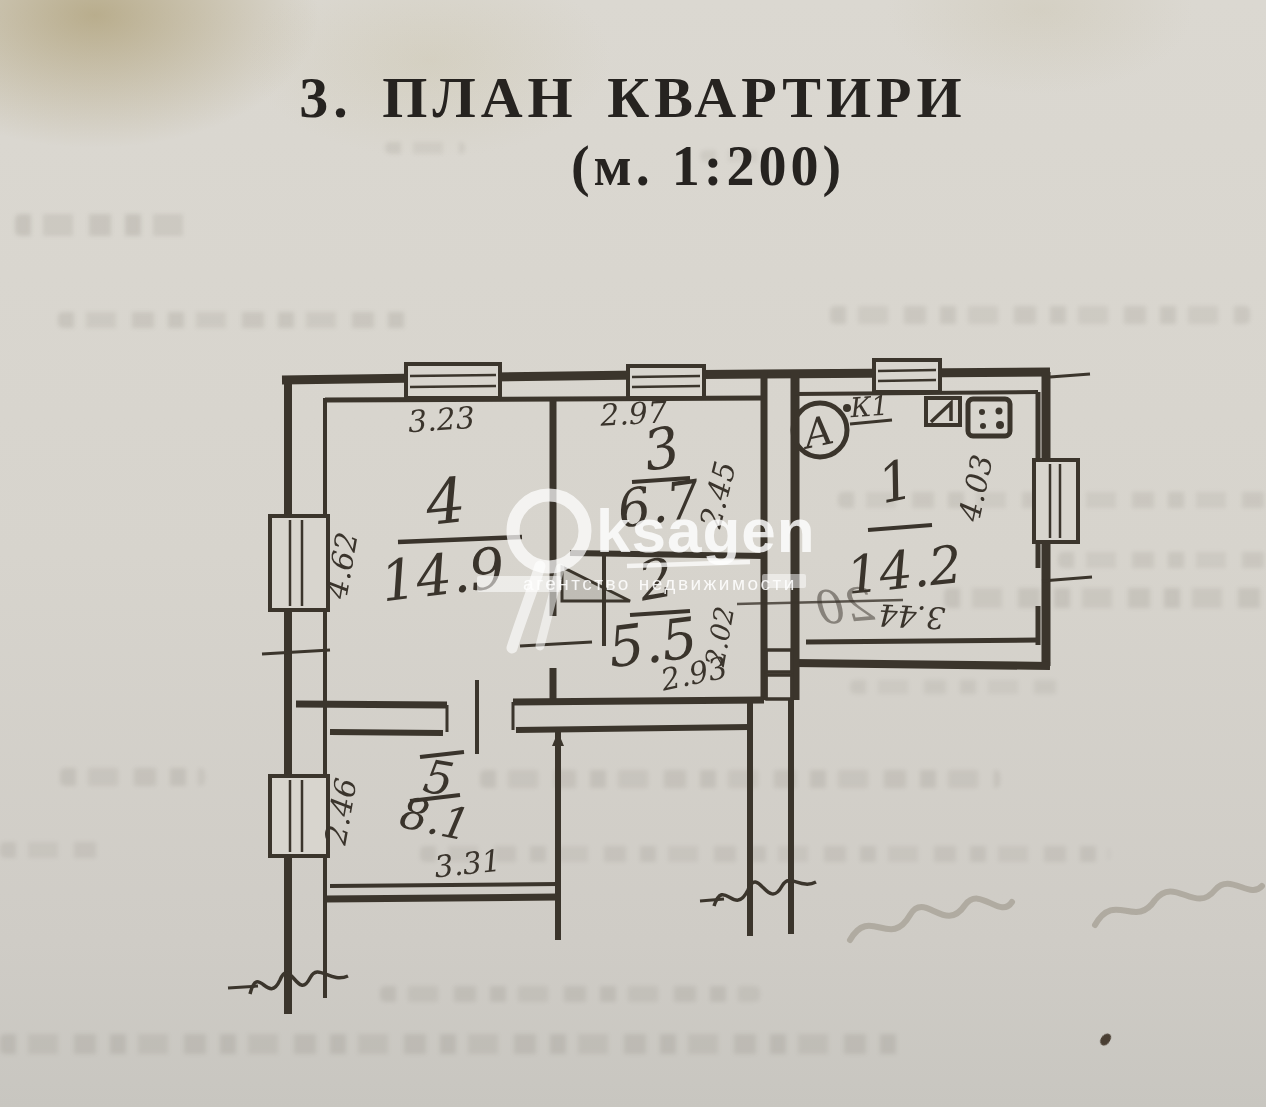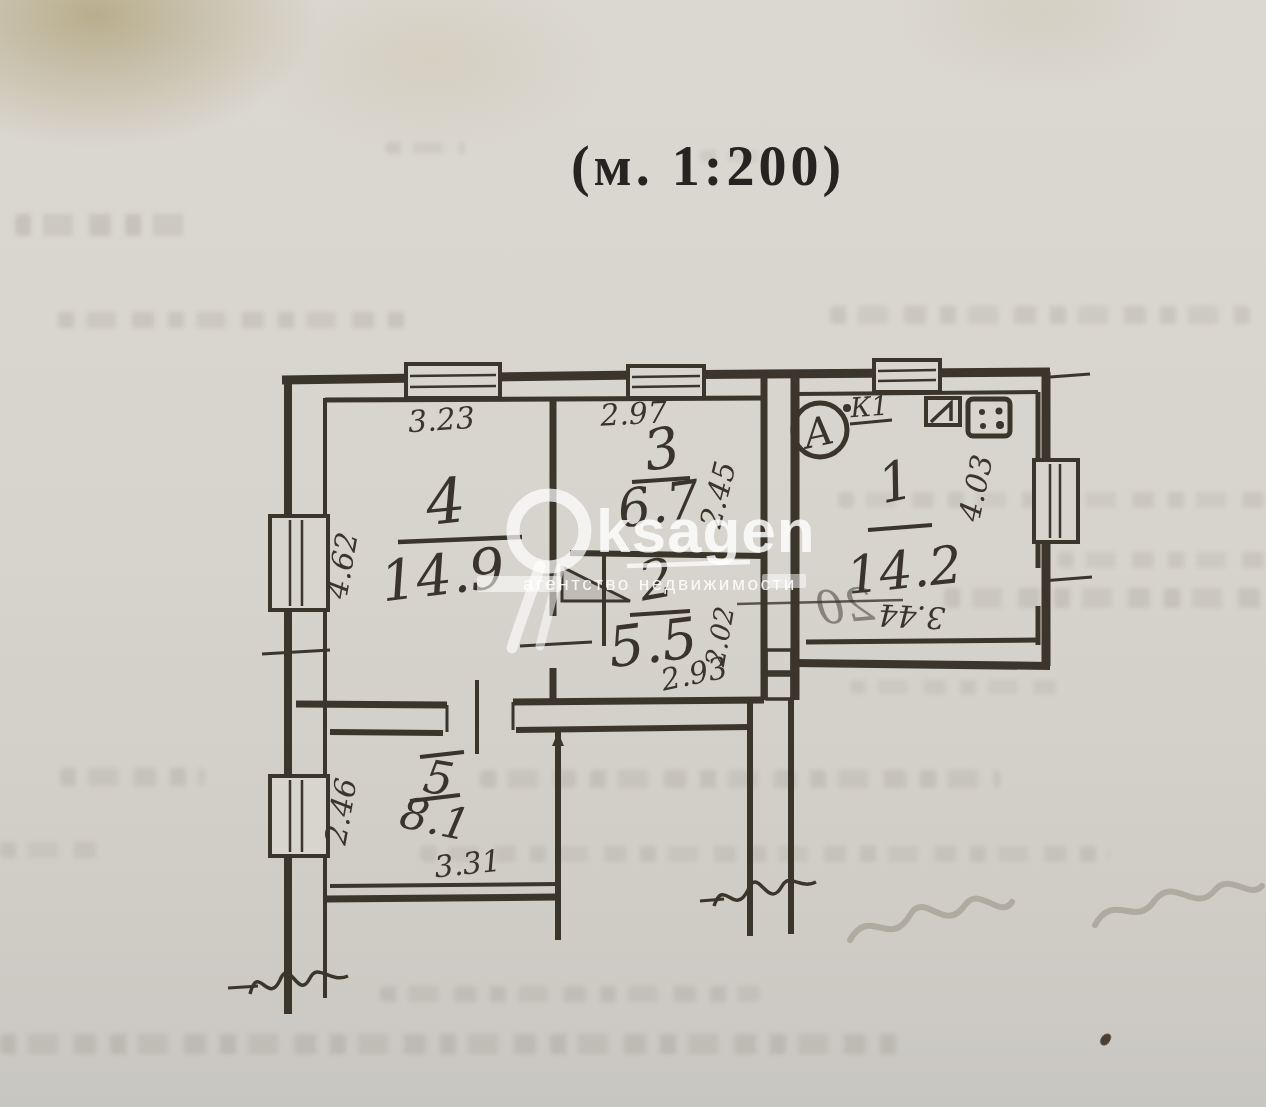--- a/index.html
+++ b/index.html
@@ -65,20 +65,21 @@
   <div class="sm" style="left:944px;top:588px;width:322px;height:20px;opacity:.5"></div>
   <div class="sm" style="left:850px;top:680px;width:210px;height:14px;opacity:.35"></div>
   <div class="sm" style="left:60px;top:768px;width:145px;height:18px;opacity:.45"></div>
   <div class="sm" style="left:480px;top:770px;width:520px;height:18px;opacity:.45"></div>
   <div class="sm" style="left:0;top:842px;width:110px;opacity:.4"></div>
   <div class="sm" style="left:420px;top:846px;width:690px;opacity:.4"></div>
   <div class="sm" style="left:380px;top:986px;width:380px;opacity:.45"></div>
   <div class="sm" style="left:0;top:1034px;width:900px;height:20px;opacity:.5"></div>
   <div class="speck" style="left:1101px;top:1033px;"></div>
 
+  <div class="title1">3. ПЛАН КВАРТИРИ</div>
   <div class="title2">(м. 1:200)</div>
 
   <svg viewBox="0 0 1266 1107" style="position:absolute;left:0;top:0;width:1266px;height:1107px" xmlns="http://www.w3.org/2000/svg">
 
     <g stroke="#8a8274" stroke-width="6" fill="none" opacity=".45" stroke-linecap="round">
       <path d="M850,940 C870,905 890,950 910,915 C925,890 945,935 965,905 C980,885 1000,920 1012,902"></path>
       <path d="M1095,925 C1115,890 1135,930 1155,900 C1175,875 1195,915 1215,890 C1230,872 1250,900 1262,886"></path>
     </g>
 
     <g stroke="#3b352c" fill="none" stroke-linejoin="round">

